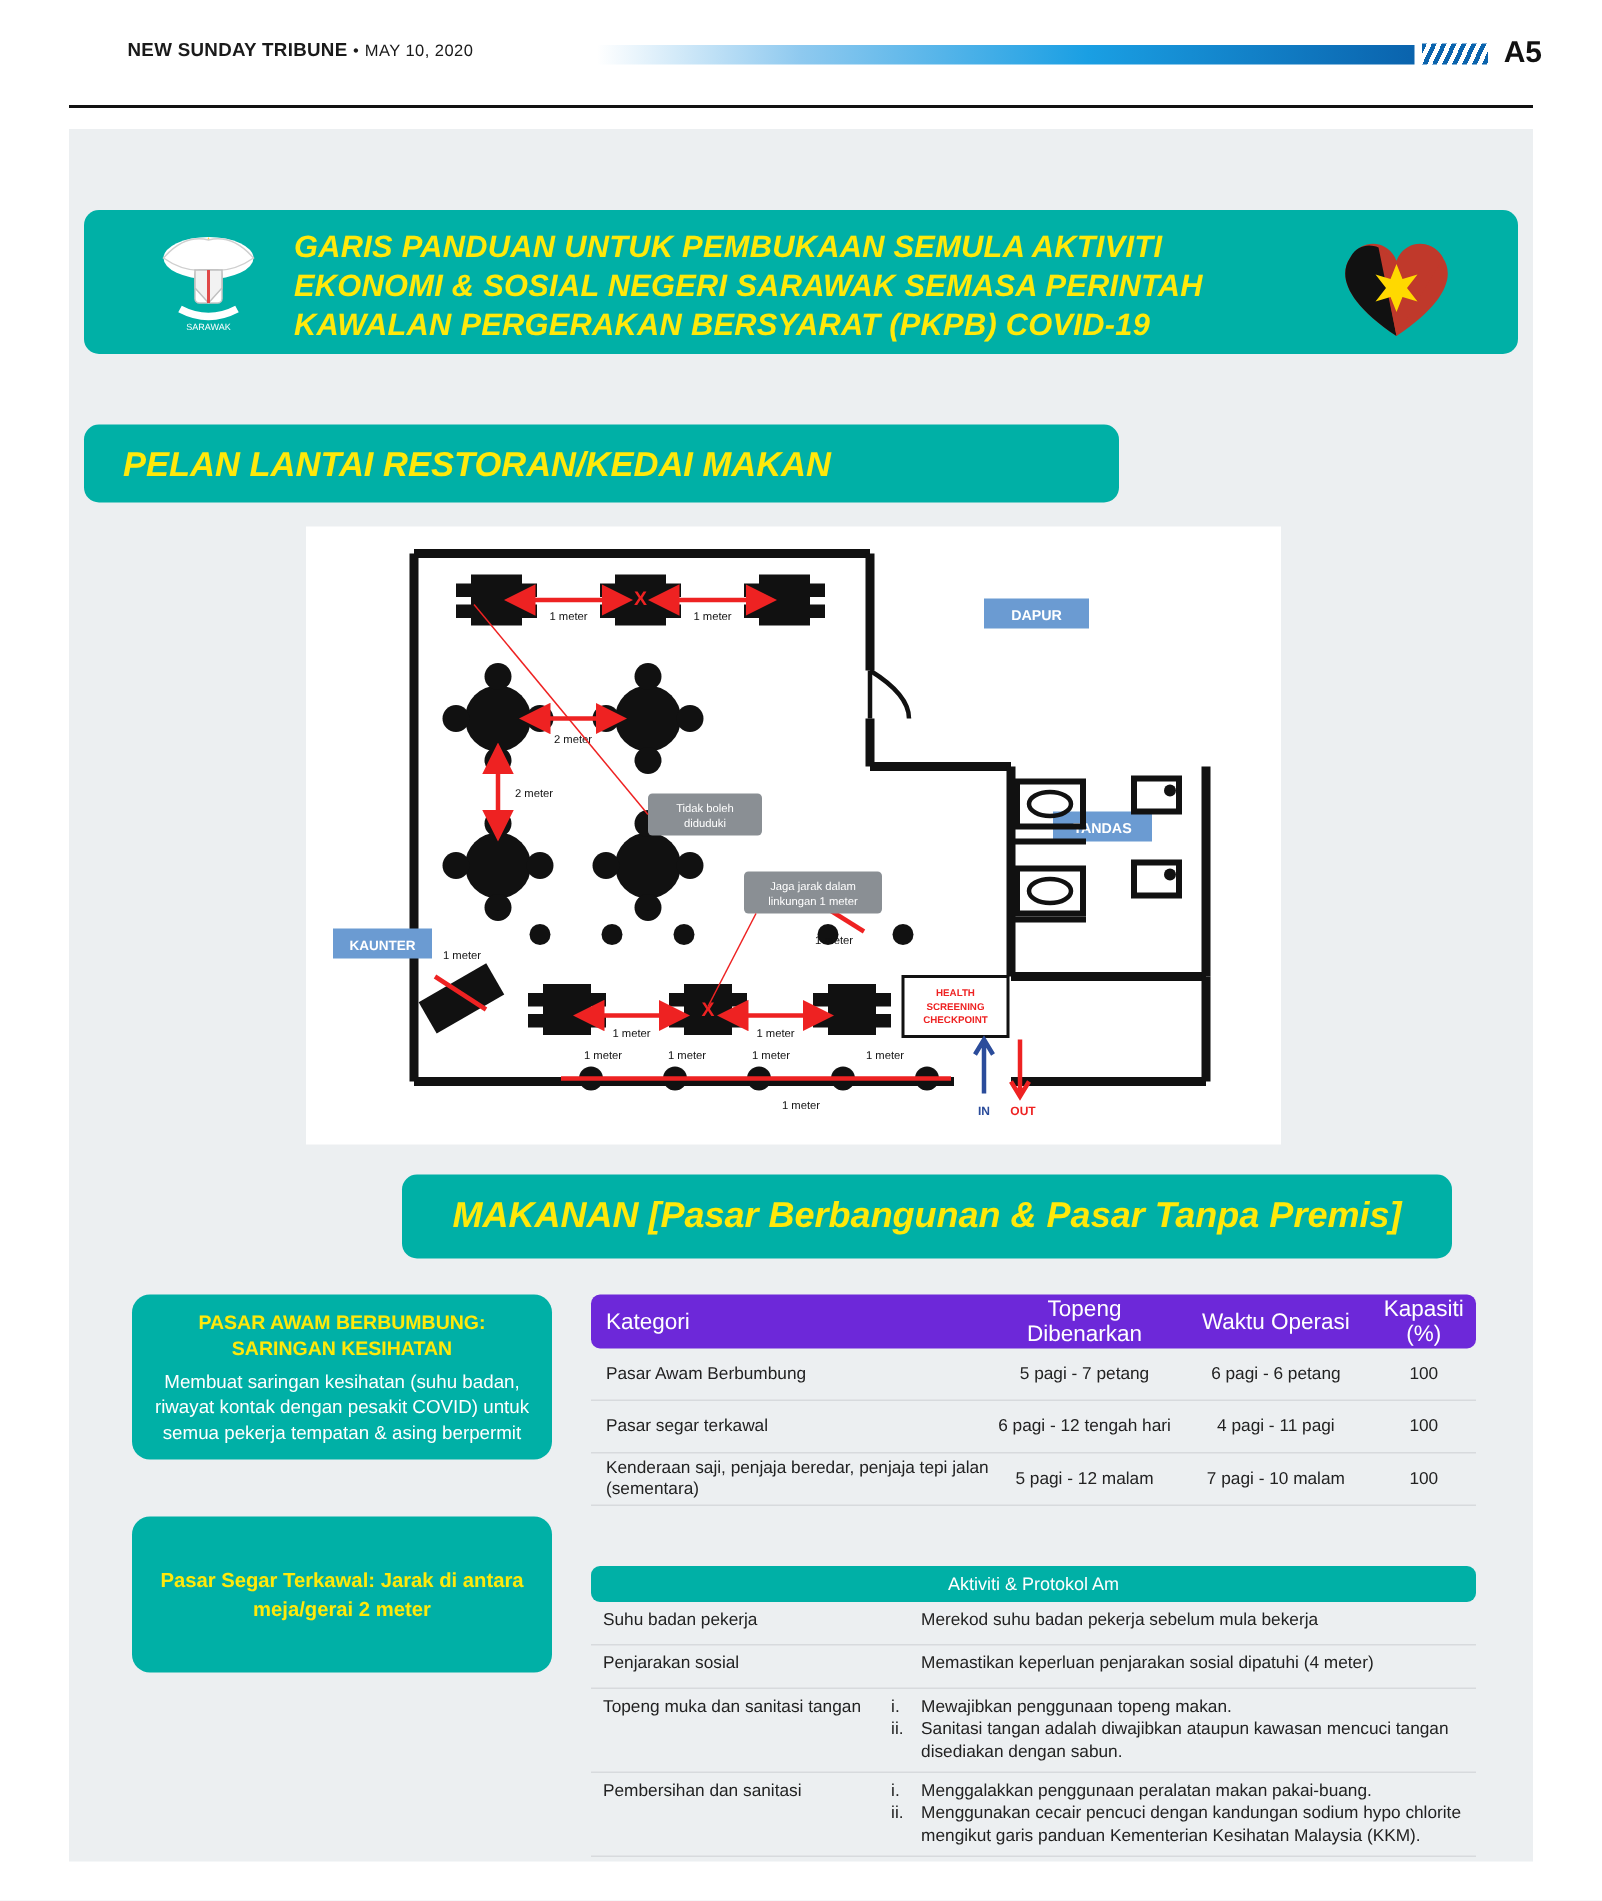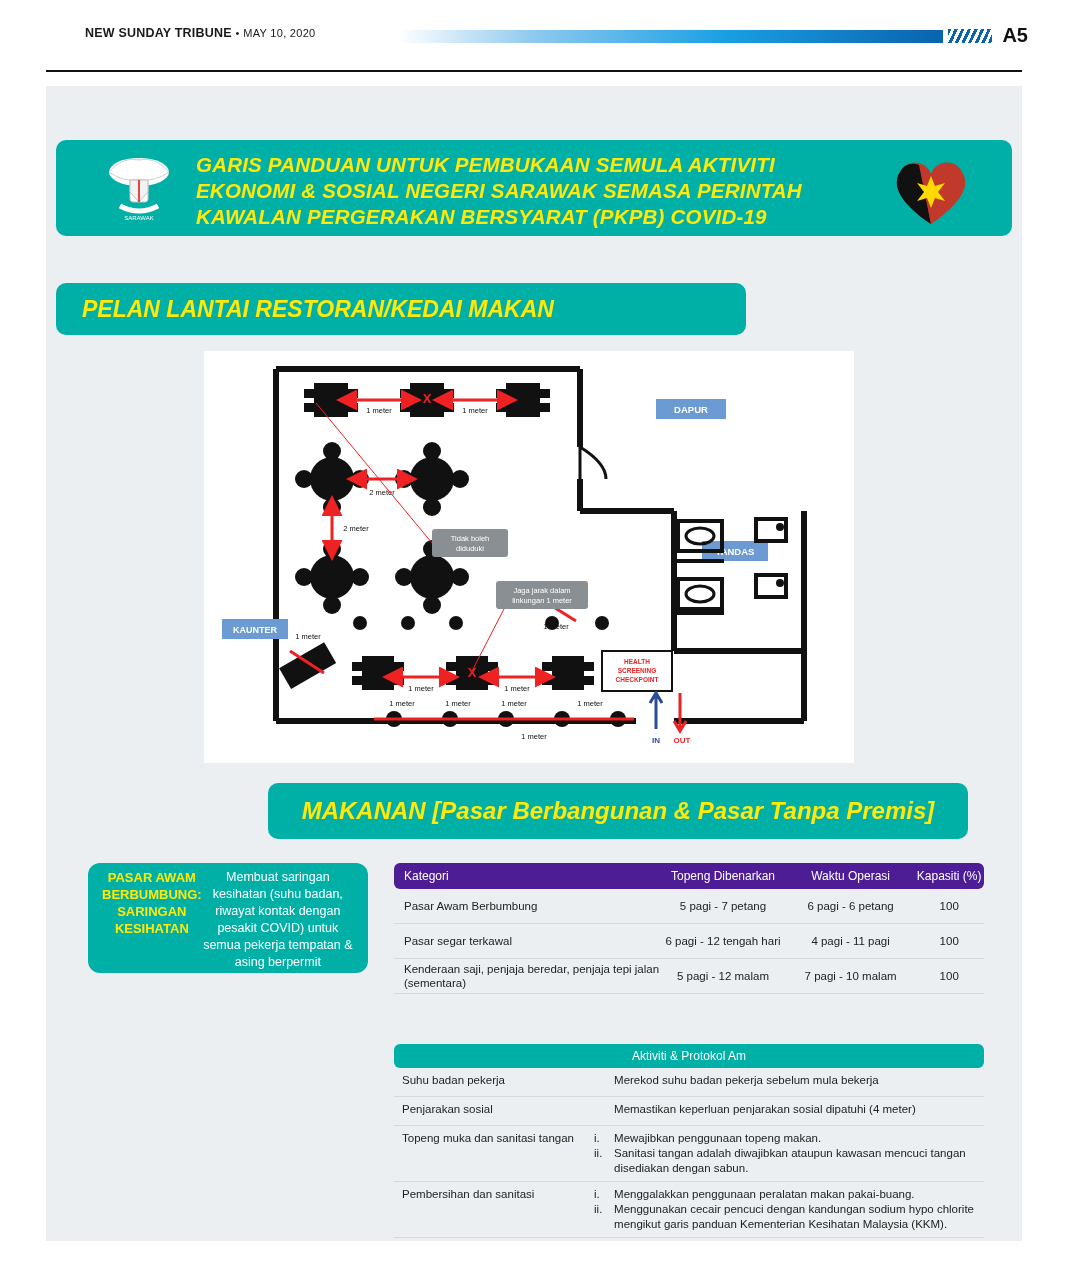--- a/index.html
+++ b/index.html
@@ -36,31 +36,31 @@
   #pill-floorplan span{margin-left:26px;font-size:23px;}
   #pill-makanan{left:222px;top:697px;width:700px;height:56px;justify-content:center;}
   #pill-makanan span{font-size:24px;}
 
   
   .plan{position:absolute;left:158px;top:265px;width:650px;height:412px;background:#ffffff;}
   .plan svg{display:block;}
 
   
   .infobox{position:absolute;background:#00b0a6;border-radius:12px;color:#ffffff;
-     text-align:center;display:flex;flex-direction:row;justify-content:center;padding:6px 14px;box-sizing:border-box;}
+     text-align:center;display:flex;flex-direction:column;justify-content:center;padding:6px 14px;box-sizing:border-box;}
   #box-saringan{left:42px;top:777px;width:280px;height:110px;}
   #box-saringan .hd{color:#ffe90a;font-weight:bold;font-size:13px;line-height:17px;margin-bottom:6px;}
   #box-saringan .bd{font-size:12.5px;line-height:17px;}
   #box-pasar{left:42px;top:925px;width:280px;height:104px;}
   #box-pasar .hd{color:#ffe90a;font-weight:bold;font-size:13.5px;line-height:19px;}
 
   
   .tbl{position:absolute;font-size:11.5px;color:#222;}
   #tbl-kategori{left:348px;top:777px;width:590px;}
-  .thead{background:#4c1d95;color:#ffffff;border-radius:6px;height:26px;display:flex;align-items:center;font-size:12px;}
+  .thead{background:#6d28d9;color:#ffffff;border-radius:6px;height:36px;display:flex;align-items:center;font-size:15px;}
   .thead .c{text-align:center;}
   .trow{display:flex;align-items:center;min-height:34px;border-bottom:1px solid #d7dadd;}
   .trow .c{text-align:center;}
   .trow .c0{text-align:left;padding-left:10px;line-height:14px;}
   .c0{width:44%;} .c1{width:22%;} .c2{width:22%;} .c3{width:12%;}
   .thead .c0{padding-left:10px;text-align:left;}
 
   #tbl-protokol{left:348px;top:958px;width:590px;}
   .phead{background:#00b0a6;color:#ffffff;border-radius:6px;height:24px;display:flex;align-items:center;justify-content:center;font-size:12px;}
   .prow{display:flex;border-bottom:1px solid #d7dadd;padding:5px 0;min-height:18px;}
@@ -312,20 +312,23 @@
 
   <div class="pill" id="pill-makanan">
     <span>MAKANAN [Pasar Berbangunan &amp; Pasar Tanpa Premis]</span>
   </div>
 
   <div class="infobox" id="box-saringan">
     <div class="hd">PASAR AWAM BERBUMBUNG: SARINGAN KESIHATAN</div>
     <div class="bd">Membuat saringan kesihatan (suhu badan, riwayat kontak dengan pesakit COVID) untuk semua pekerja tempatan &amp; asing berpermit</div>
   </div>
 
+  <div class="infobox" id="box-pasar">
+    <div class="hd">Pasar Segar Terkawal: Jarak di antara meja/gerai 2 meter</div>
+  </div>
 
   <div class="tbl" id="tbl-kategori">
     <div class="thead">
       <div class="c c0">Kategori</div>
       <div class="c c1">Topeng Dibenarkan</div>
       <div class="c c2">Waktu Operasi</div>
       <div class="c c3">Kapasiti (%)</div>
     </div>
     <div class="trow">
       <div class="c c0">Pasar Awam Berbumbung</div>

